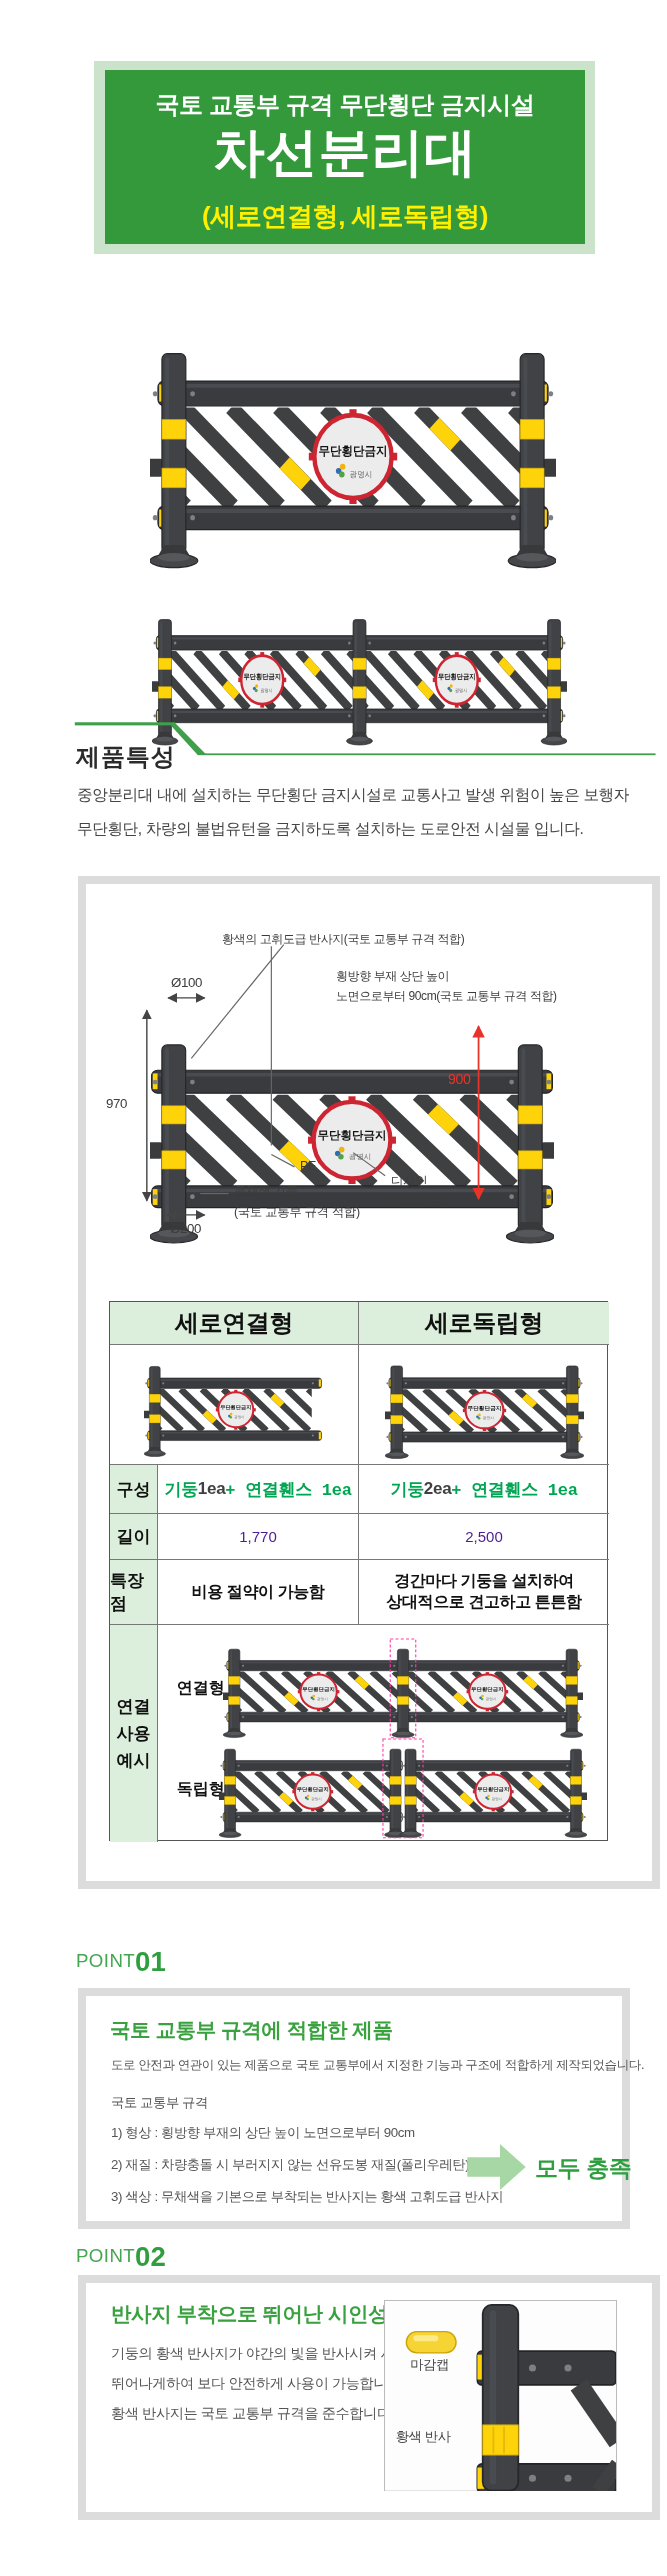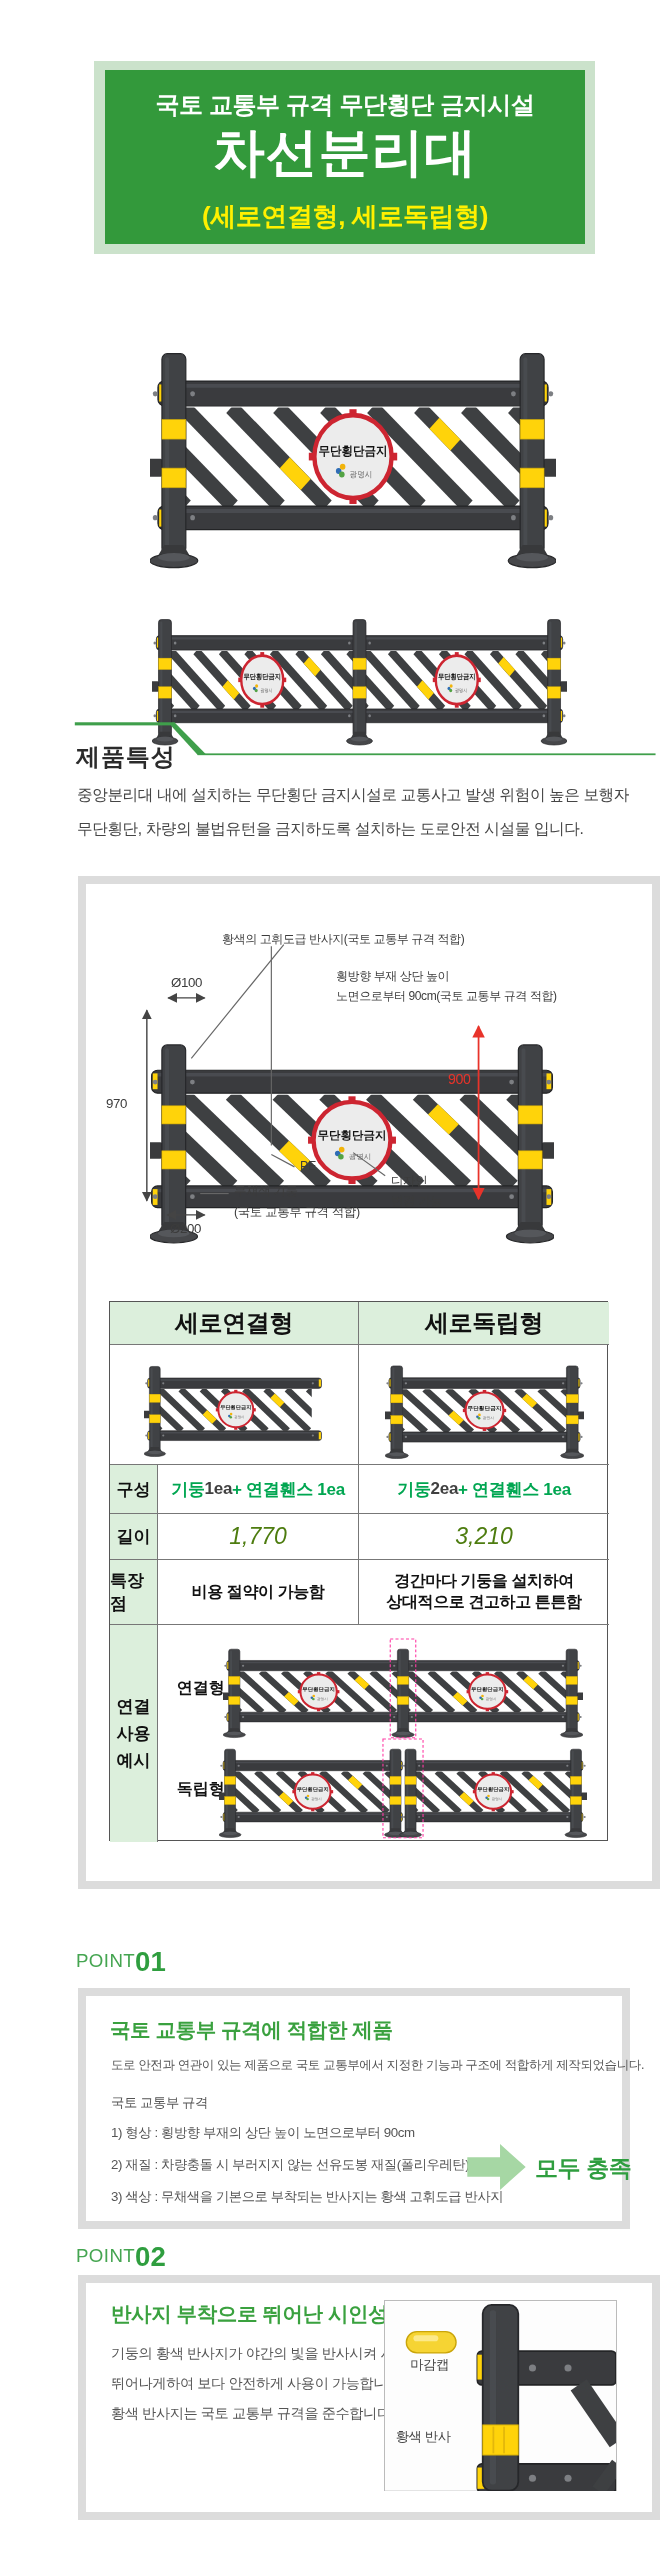--- a/index.html
+++ b/index.html
@@ -26,23 +26,23 @@
   .spec-table{left:92px;top:1301px;width:499px;height:540px;display:grid;
     grid-template-columns:48px 201px 250px;grid-template-rows:43px 120px 49px 46px 65px 217px;
     border:0.9px solid #555;background:#fff;}
   .cell{border-right:0.9px solid #777;border-bottom:0.9px solid #777;display:flex;align-items:center;justify-content:center;}
   .cell.last-col{border-right:none;}
   .cell.last-row{border-bottom:none;}
   .cell.green{background:#dcefdc;}
   .th{font-size:24px;font-weight:bold;color:#111;letter-spacing:-0.4px;}
   .rowlab{font-size:17px;font-weight:bold;color:#111;}
   .specline{font-size:17px;font-weight:bold;letter-spacing:-0.3px;}
-  .specline .g{color:#00a651;}
+  .specline .g{color:#00a651;font-family:Liberation Mono, monospace;}
   .specline .r{color:#404040;}
-  .val{font-size:23px;color:#4d7c0f;font-style:italic;}
+  .val{font-size:15px;color:#4c1d95;}
   .featv{font-size:16px;font-weight:bold;color:#111;text-align:center;line-height:1.3;letter-spacing:-0.4px;}
   .exlab{font-size:16px;font-weight:bold;color:#111;}
   .stacklab{font-size:17px;font-weight:bold;color:#111;text-align:center;line-height:1.6;}
   
   .kicker{display:flex;align-items:flex-start;}
   .kicker .k1{font-size:18.7px;color:#45a551;letter-spacing:0.4px;}
   .kicker .k2{font-size:27.6px;font-weight:800;color:#2f9e3f;line-height:0.9;}
   .ptitle{font-size:20.5px;font-weight:bold;color:#3aa13f;letter-spacing:-0.4px;}
   .ptext{font-size:12px;color:#555;letter-spacing:-0.4px;}
   .ptext2{font-size:14.2px;color:#555;letter-spacing:-0.4px;}
@@ -499,21 +499,21 @@
         <span class="g"> + 연결휀스 1ea</span>
     </div>
     <div class="cell specline last-col">
       <span class="g">기둥 </span>
         <span class="r">2ea</span>
         <span class="g"> + 연결휀스 1ea</span>
     </div>
 
     <div class="cell green rowlab">길이</div>
     <div class="cell val">1,770</div>
-    <div class="cell val last-col">3,210</div>
+    <div class="cell val last-col">2,500</div>
 
     <div class="cell green rowlab">특장점</div>
     <div class="cell featv">비용 절약이 가능함</div>
     <div class="cell featv last-col">
       <div>
           <div>경간마다 기둥을 설치하여</div>
           <div>상대적으로 견고하고 튼튼함</div>
         </div>
     </div>
 

